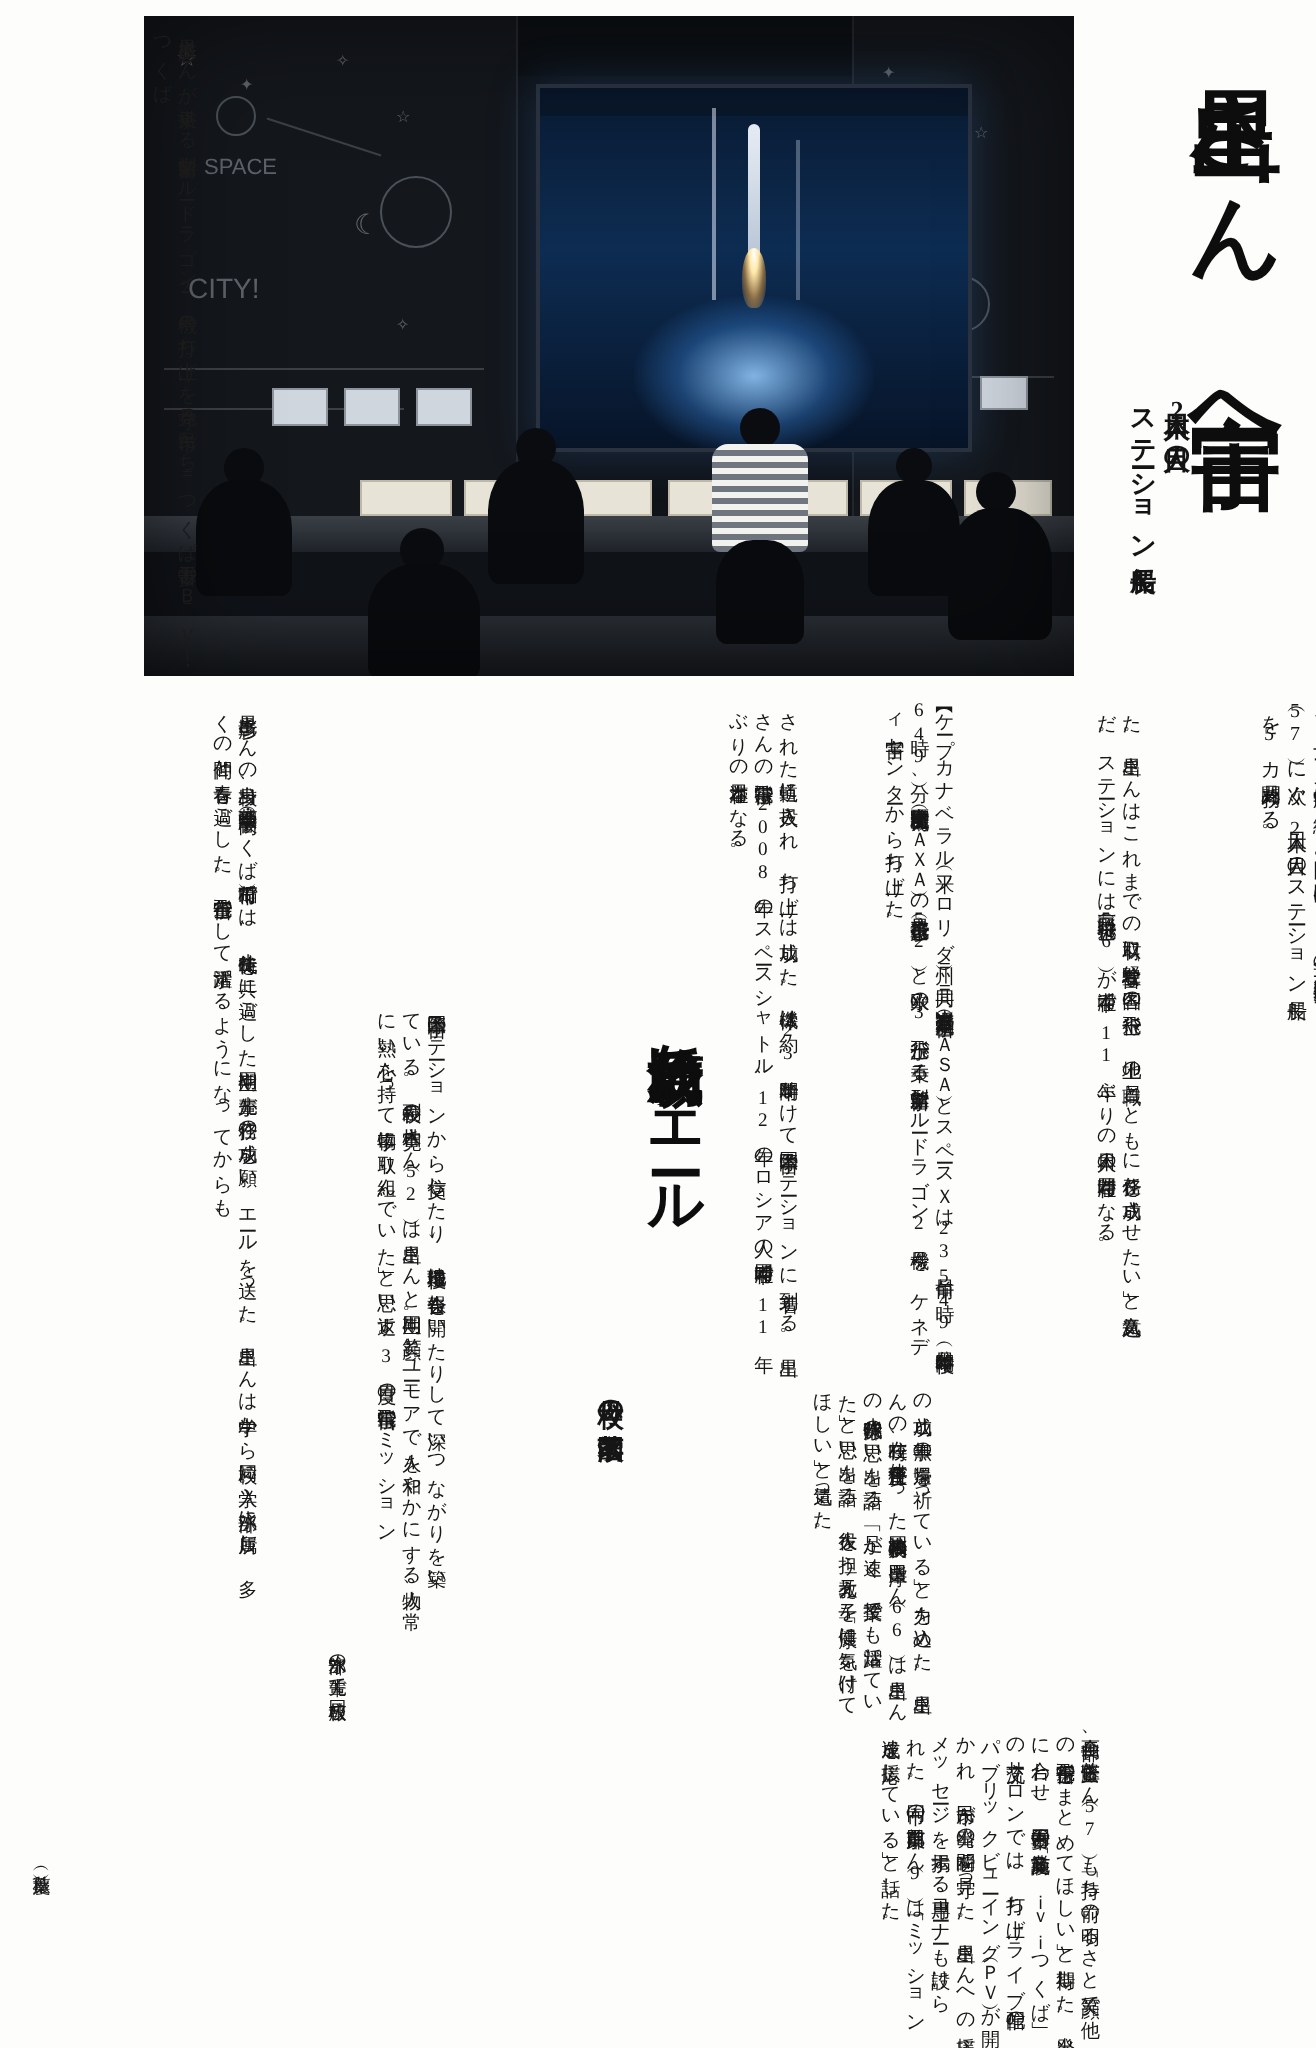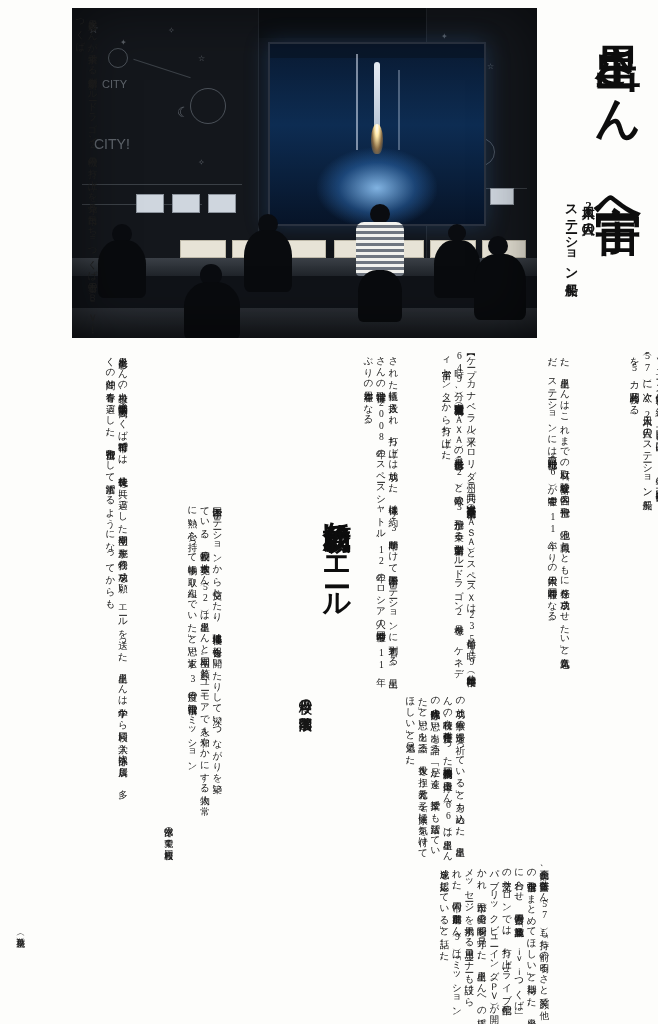--- a/index.html
+++ b/index.html
@@ -256,21 +256,21 @@
 
   <div class="photo-wrap">
     <div class="photo">
       <div class="ceiling"></div>
 
       <div class="board-left">
         <span class="chalk" style="left:16px;top:14px;font-size:12px;">☆</span>
         <span class="chalk" style="left:48px;top:30px;">✦</span>
         <span class="chalk" style="left:96px;top:18px;">✧</span>
         <span class="chalk" style="left:126px;top:46px;">☆</span>
-        <span class="chalk" style="left:30px;top:70px;font-size:11px;">CITY</span>
+        <span class="chalk" style="left:30px;top:70px;font-size:11px;">SPACE</span>
         <span class="chalk" style="left:105px;top:96px;font-size:14px;">☾</span>
         <span class="chalk" style="left:22px;top:128px;font-size:14px;">CITY!</span>
         <span class="chalk" style="left:126px;top:150px;">✧</span>
         <div class="chalk-circle" style="left:118px;top:80px;width:34px;height:34px;"></div>
         <div class="chalk-circle" style="left:36px;top:40px;width:18px;height:18px;"></div>
         <div class="chalk-line" style="left:10px;top:176px;width:160px;height:1px;"></div>
         <div class="chalk-line" style="left:10px;top:196px;width:120px;height:1px;"></div>
         <div class="chalk-line" style="left:60px;top:60px;width:60px;height:1px;transform:rotate(18deg);"></div>
       </div>
 

